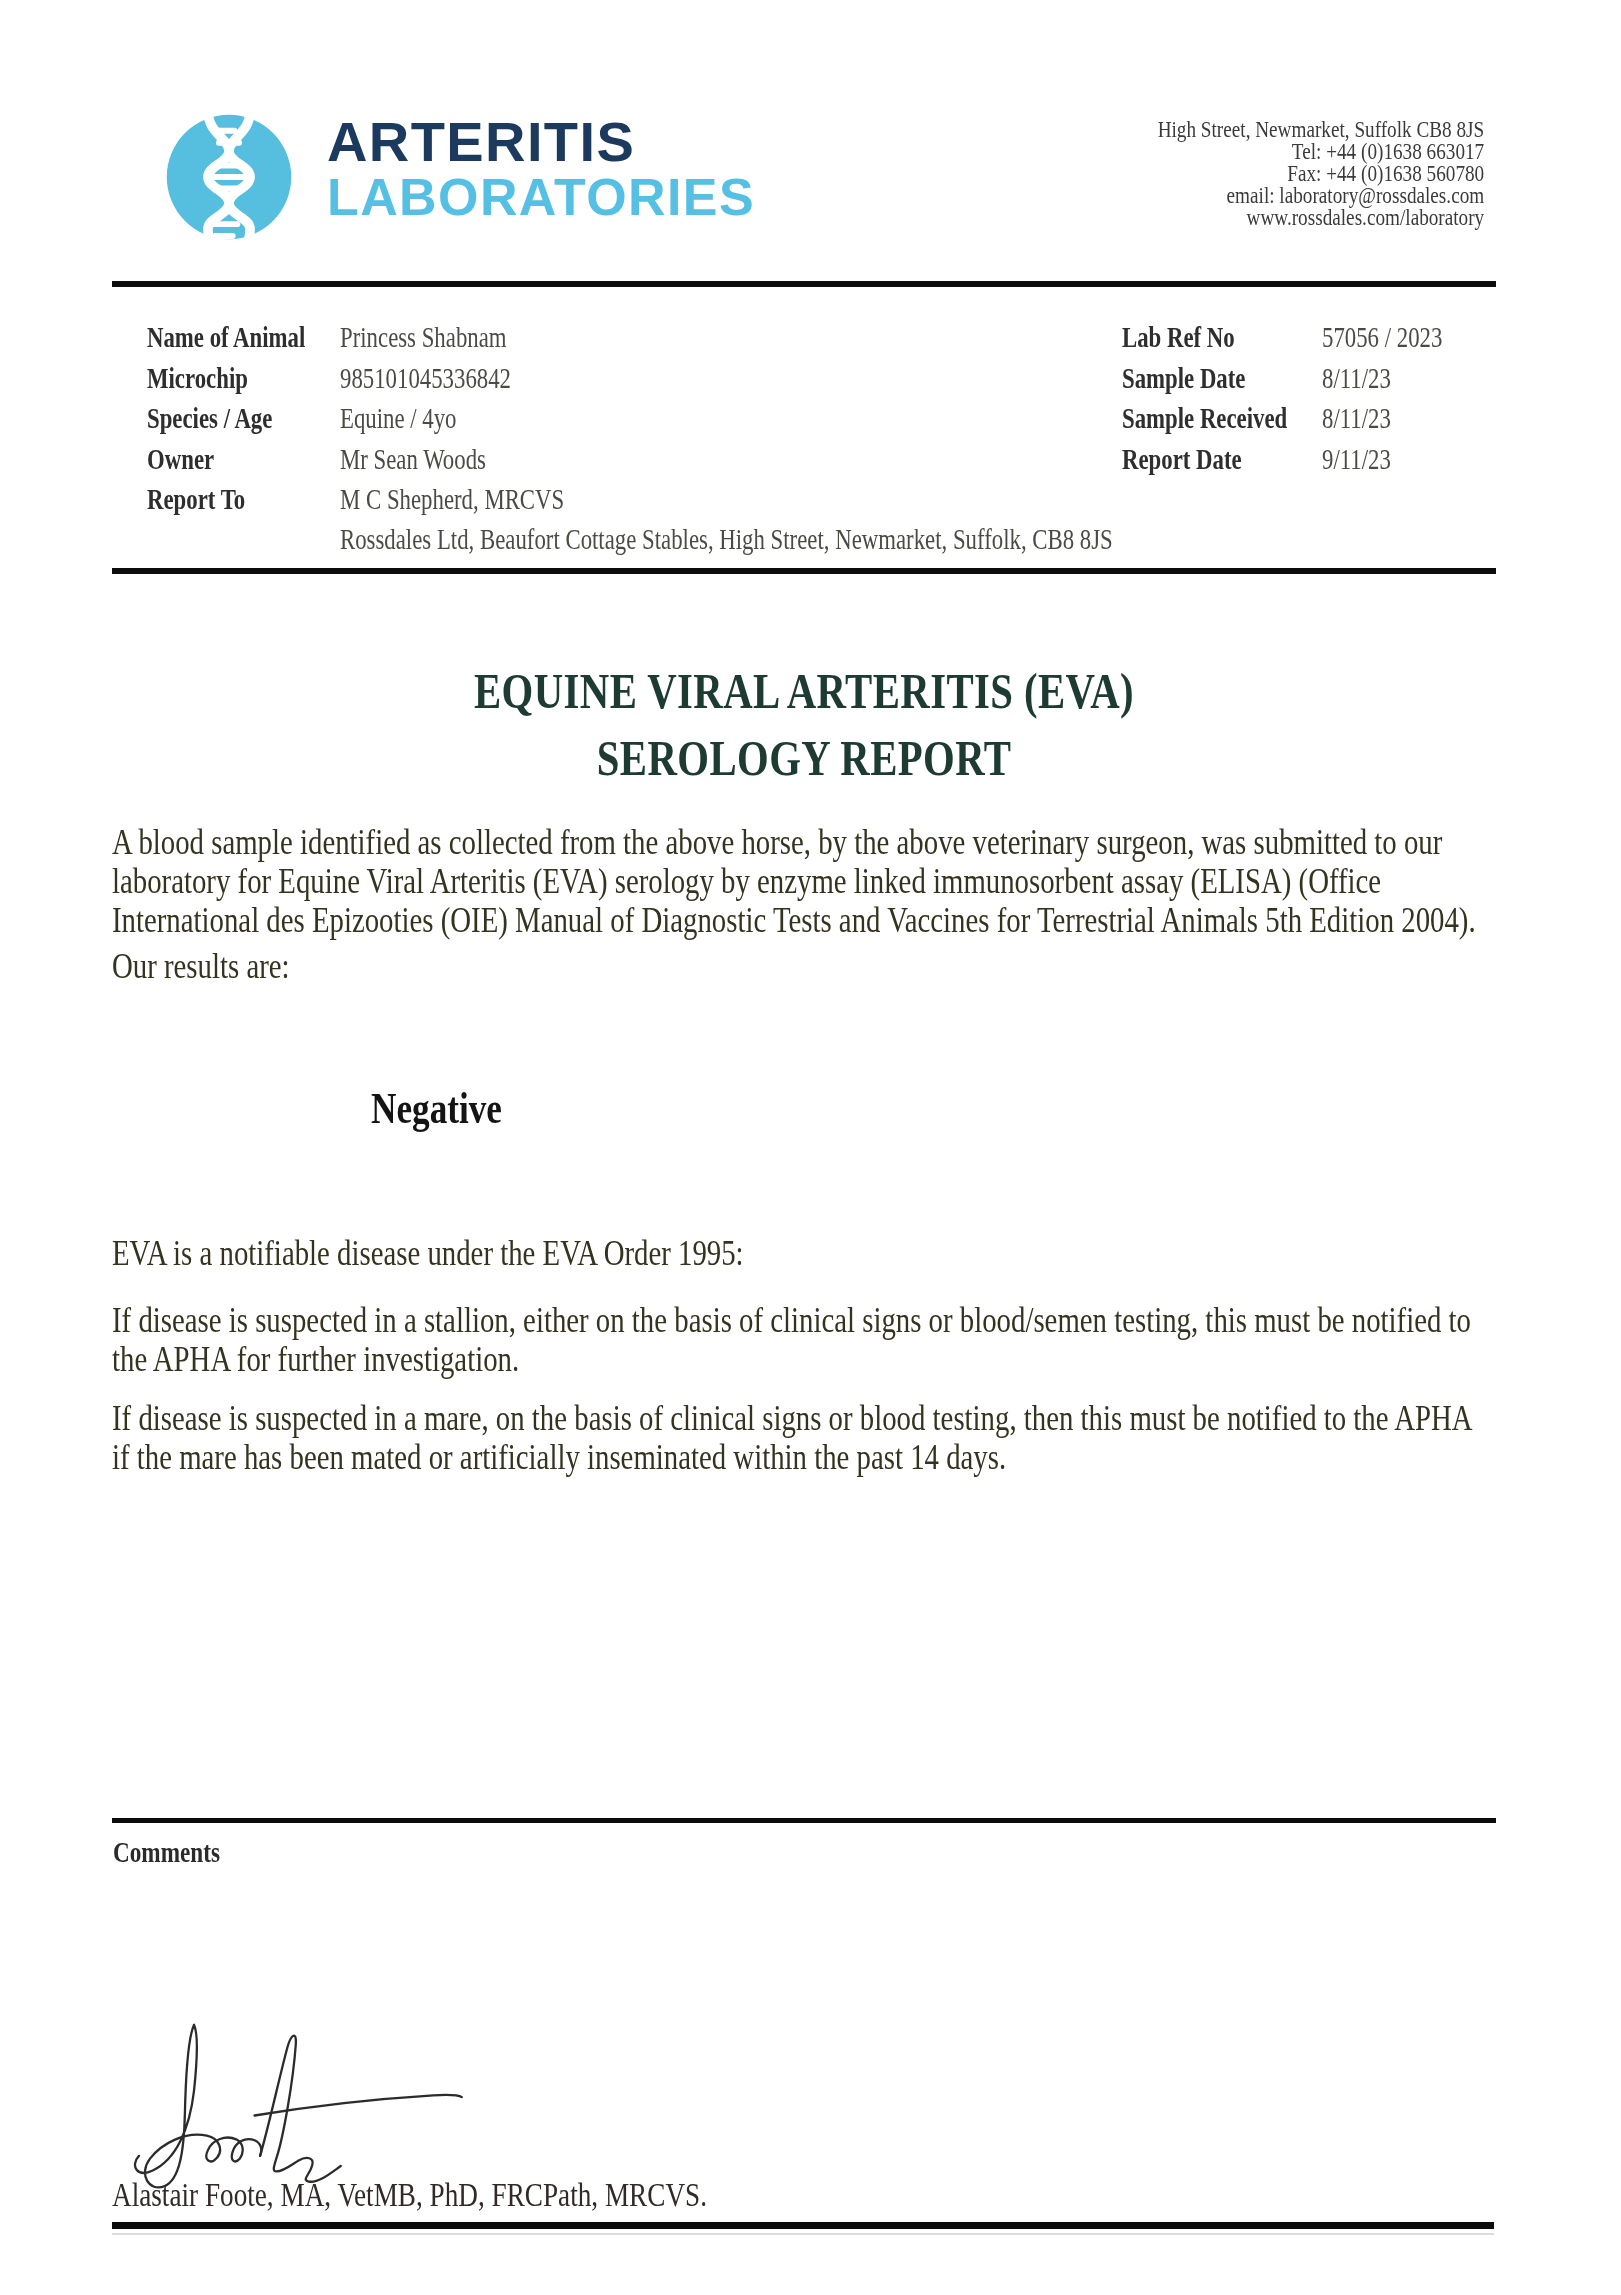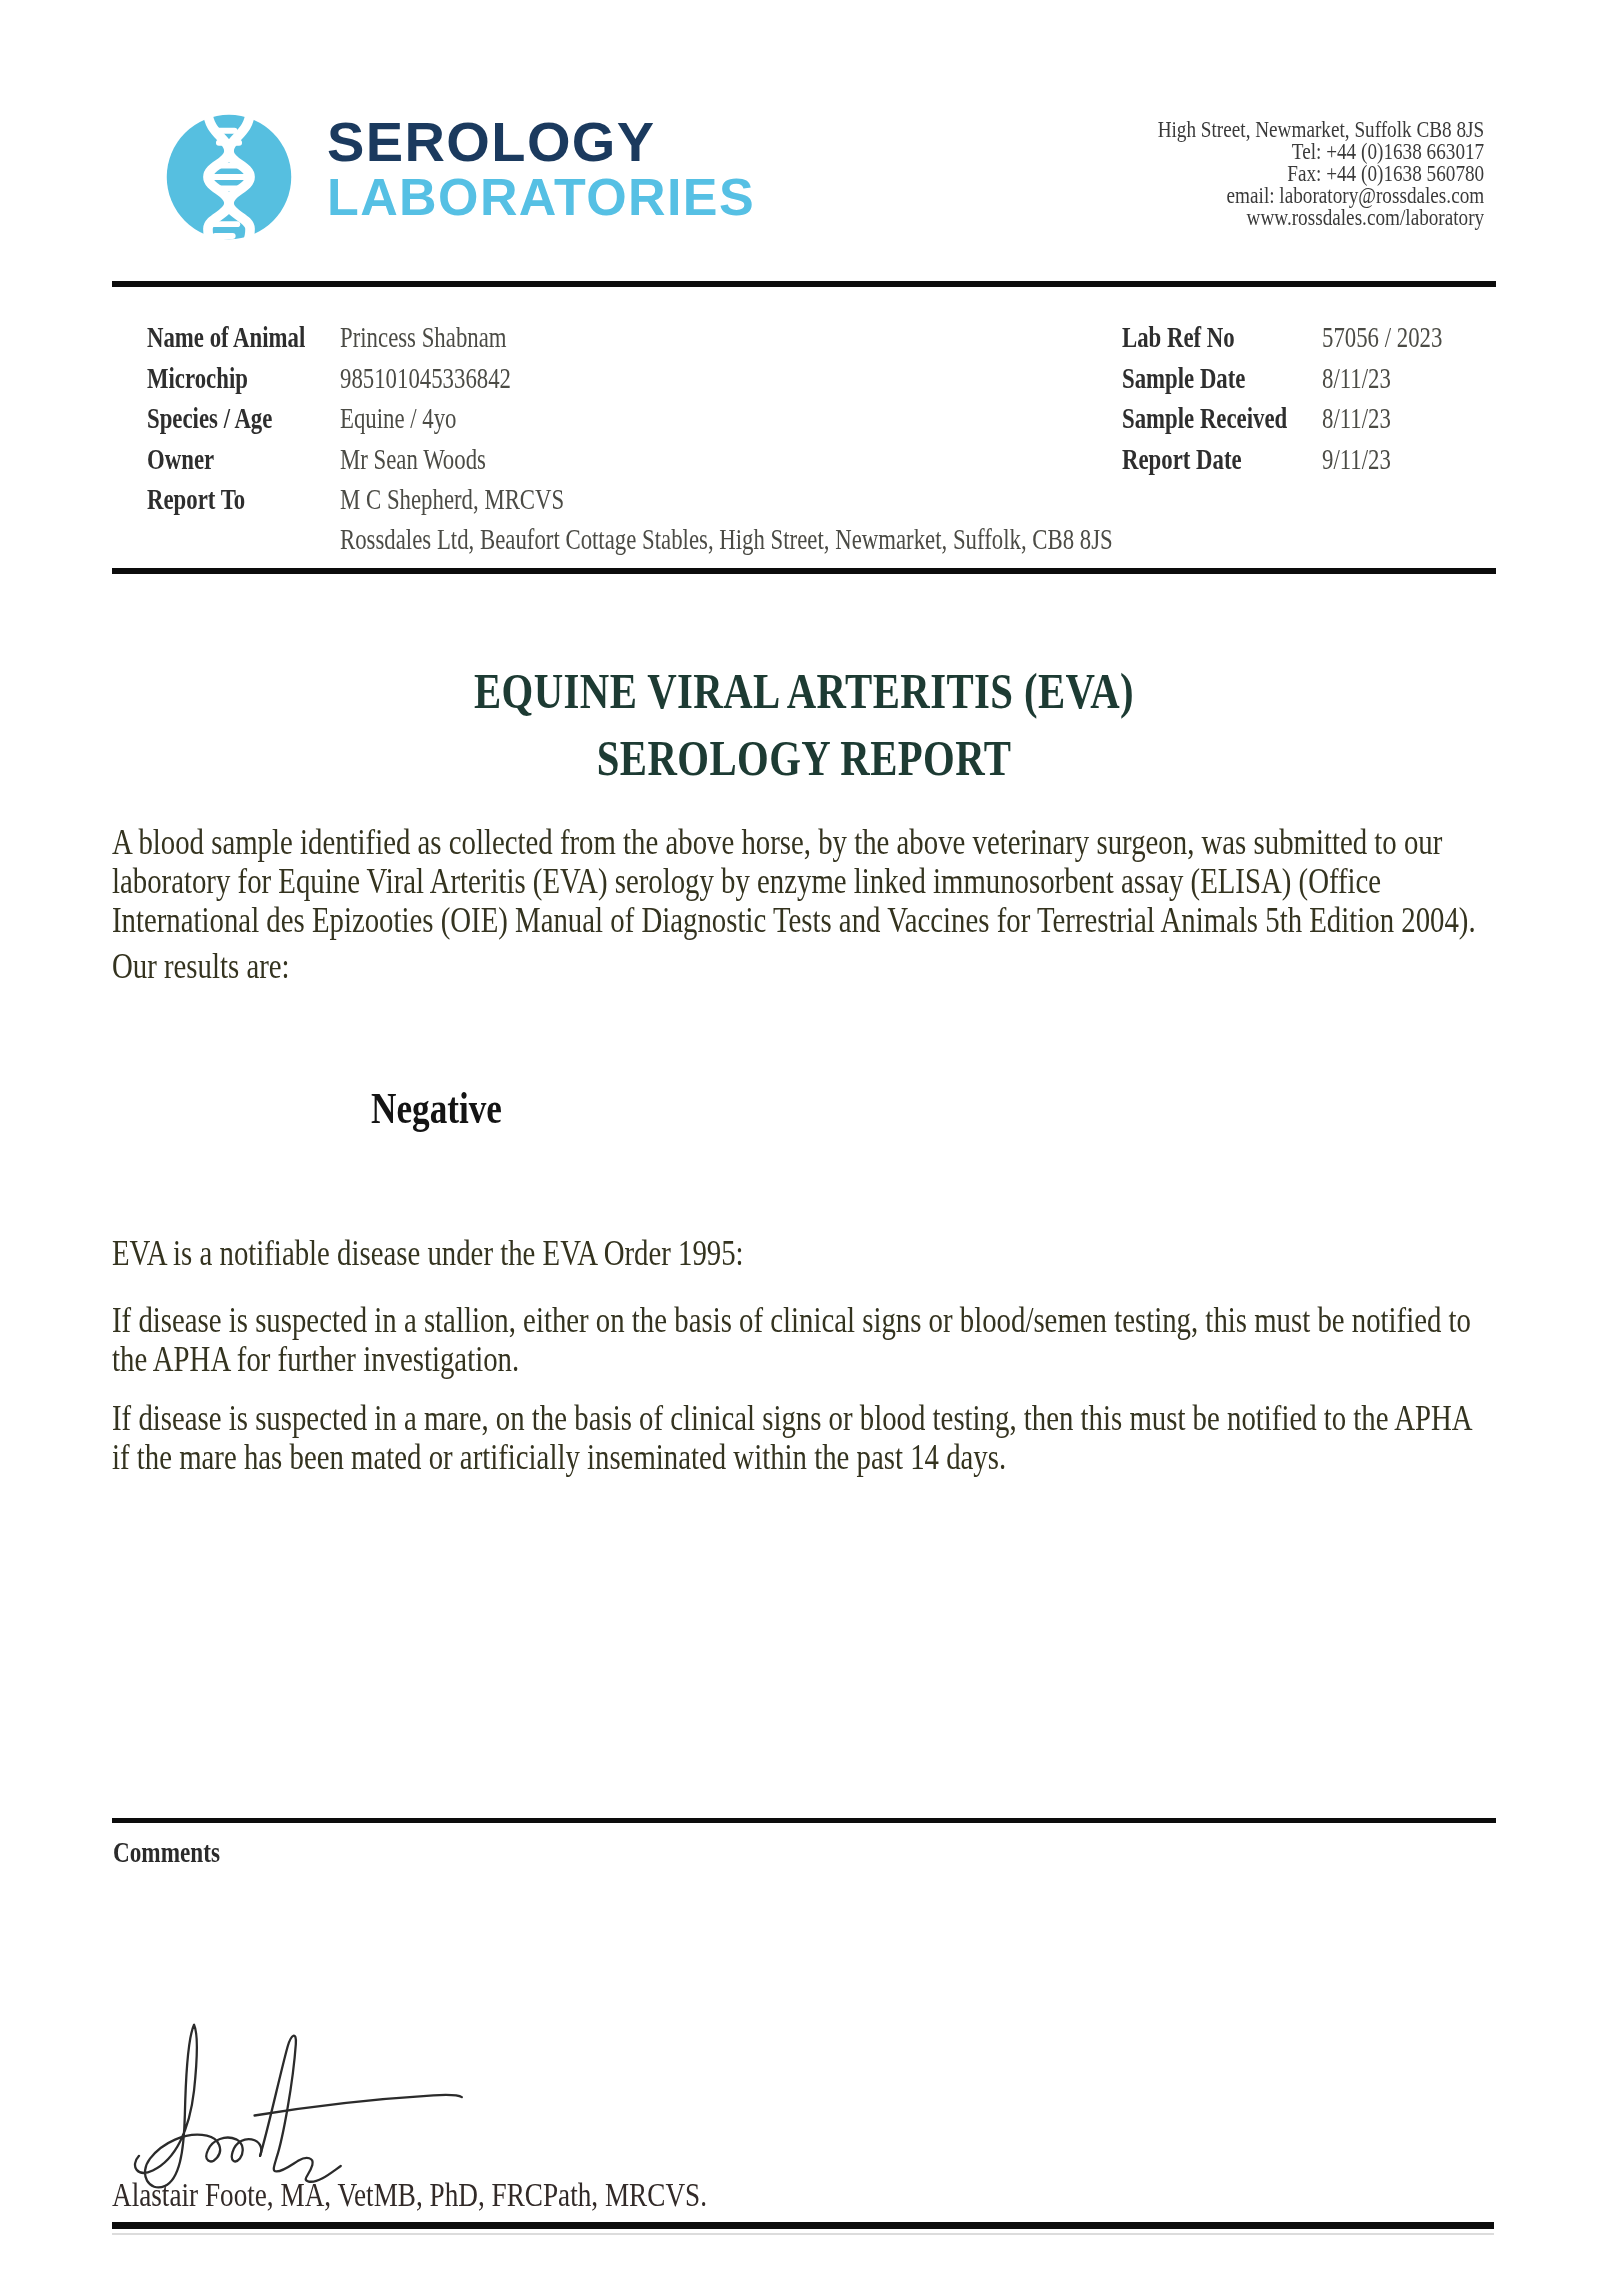--- a/index.html
+++ b/index.html
@@ -42,21 +42,21 @@
           <line x1="120" y1="130" x2="168" y2="130"></line>
           <line x1="102" y1="155" x2="182" y2="155"></line>
           <line x1="120" y1="180" x2="168" y2="180"></line>
           <line x1="106" y1="258" x2="160" y2="258"></line>
           <line x1="112" y1="284" x2="150" y2="284"></line>
         </g>
       </g>
     </svg>
   </div>
 
-  <div class="abs brand1" style="left:327px;top:114px;">SEROLOGY</div>
+  <div class="abs brand1" style="left:327px;top:114px;">ARTERITIS</div>
   <div class="abs brand2" style="left:327px;top:171px;">LABORATORIES</div>
 
   <div class="abs contact cond-r" style="right:138px;top:118px;">
     <div>High Street, Newmarket, Suffolk CB8 8JS</div>
     <div>Tel: +44 (0)1638 663017</div>
     <div>Fax: +44 (0)1638 560780</div>
     <div>email: laboratory@rossdales.com</div>
     <div>www.rossdales.com/laboratory</div>
   </div>
 

